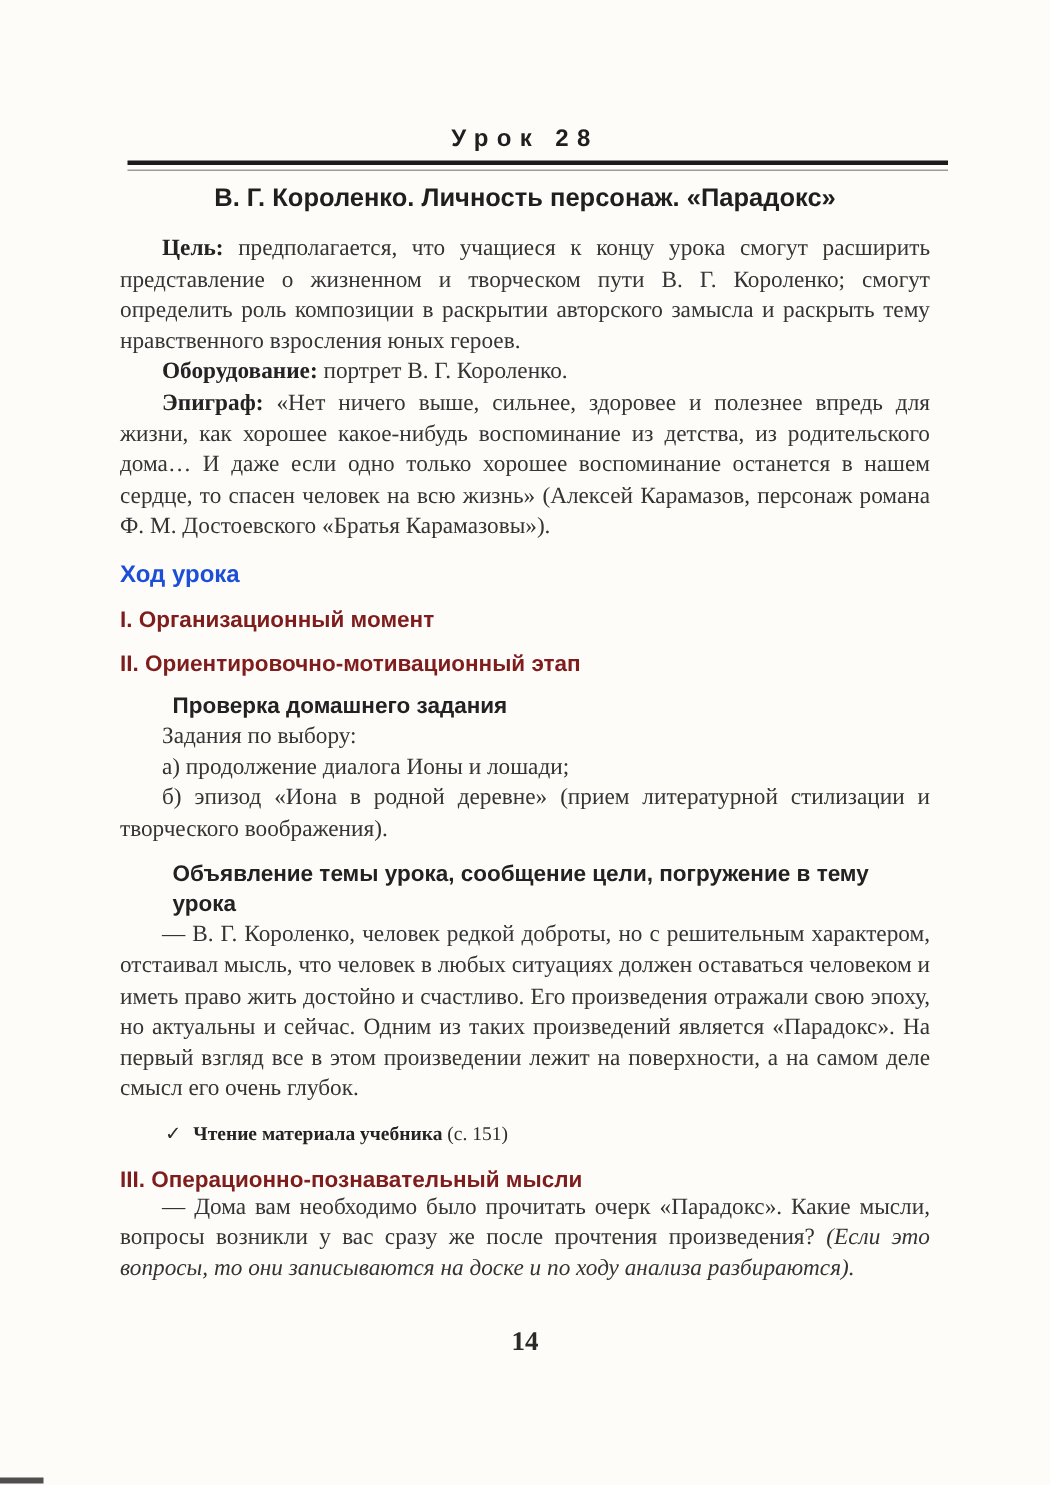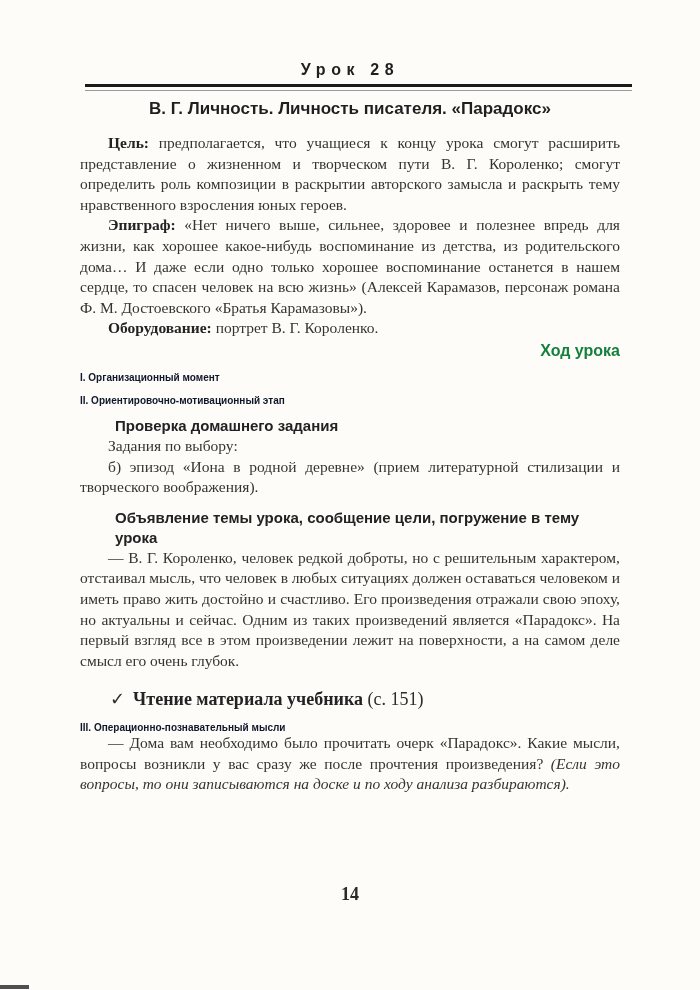--- a/index.html
+++ b/index.html
@@ -17,21 +17,21 @@
     color: #333;
   }
   .content {
     position: absolute;
     left: 80px;
     top: 0;
     width: 540px;
   }
   
   .lesson-label {
-    margin-top: 61px;
+    margin-top: 84px;
     text-align: center;
     font-family: "Liberation Sans", sans-serif;
     font-weight: bold;
     font-size: 16px;
     letter-spacing: 0.35em;
     color: #1f1f1f;
     white-space: nowrap;
   }
   .double-rule {
     margin-top: 5px;
@@ -52,50 +52,50 @@
   
   .para {
     font-size: 15.5px;
     line-height: 20.6px;
     text-align: justify;
     text-indent: 28px;
     color: #343434;
   }
   .para .lead { color: #232323; }
   .center-heading {
-    margin-top: 3px;
-    text-align: right;
+    margin-top: 13px;
+    text-align: left;
     font-family: "Liberation Sans", sans-serif;
     font-weight: bold;
     font-size: 16px;
-    color: #15803d;
+    color: #1d4ed8;
   }
   .stage-heading {
     margin-top: 12px;
     font-family: "Liberation Sans", sans-serif;
     font-weight: bold;
-    font-size: 10px;
-    color: #0f172a;
+    font-size: 15px;
+    color: #7f1d1d;
   }
   .sub-heading {
     margin-top: 10px;
     padding-left: 35px;
     font-family: "Liberation Sans", sans-serif;
     font-weight: bold;
     font-size: 15px;
     line-height: 20px;
     color: #222;
   }
   .mt-first { margin-top: 14px; }
   .checkline {
     padding-left: 30px;
-    font-size: 18px;
+    font-size: 13px;
     line-height: 21px;
     color: #2c2c2c;
-    margin-top: 18px;
+    margin-top: 8px;
   }
   .checkline .check { margin-right: 8px; color: #2c2c2c; }
   .checkline b { color: #232323; }
   .italic { font-style: italic; }
   .page-number {
     position: absolute;
     left: 0;
     right: 0;
     top: 884px;
     text-align: center;
@@ -113,37 +113,38 @@
   }
 </style>
 </head>
 <body>
 
 <div class="page">
   <div class="content">
 
     <div class="lesson-label">Урок 28</div>
     <div class="double-rule"></div>
-    <h1 class="page-title">В. Г. Личность. Личность писателя. «Парадокс»</h1>
+    <h1 class="page-title">В. Г. Короленко. Личность персонаж. «Парадокс»</h1>
 
     <p class="para mt-first"><b class="lead">Цель:</b><span> предполагается, что учащиеся к концу урока смогут расширить представление о жизненном и творческом пути В. Г. Короленко; смогут определить роль композиции в раскрытии авторского замысла и раскрыть тему нравственного взросления юных героев.</span></p>
 
+    <p class="para"><b class="lead">Оборудование:</b><span> портрет В. Г. Короленко.</span></p>
+
     <p class="para"><b class="lead">Эпиграф:</b><span> «Нет ничего выше, сильнее, здоровее и полезнее впредь для жизни, как хорошее какое-нибудь воспоминание из детства, из родительского дома… И даже если одно только хорошее воспоминание останется в нашем сердце, то спасен человек на всю жизнь» (Алексей Карамазов, персонаж романа Ф. М. Достоевского «Братья Карамазовы»).</span></p>
-
-    <p class="para"><b class="lead">Оборудование:</b><span> портрет В. Г. Короленко.</span></p>
 
     <div class="center-heading">Ход урока</div>
 
     <div class="stage-heading">I. Организационный момент</div>
 
     <div class="stage-heading">II. Ориентировочно-мотивационный этап</div>
 
     <div class="sub-heading">Проверка домашнего задания</div>
 
     <p class="para">Задания по выбору:</p>
+    <p class="para">а) продолжение диалога Ионы и лошади;</p>
     <p class="para">б) эпизод «Иона в родной деревне» (прием литературной стилизации и творческого воображения).</p>
 
     <div class="sub-heading">Объявление темы урока, сообщение цели, погружение в тему урока</div>
 
     <p class="para">— В. Г. Короленко, человек редкой доброты, но с решительным характером, отстаивал мысль, что человек в любых ситуациях должен оставаться человеком и иметь право жить достойно и счастливо. Его произведения отражали свою эпоху, но актуальны и сейчас. Одним из таких произведений является «Парадокс». На первый взгляд все в этом произведении лежит на поверхности, а на самом деле смысл его очень глубок.</p>
 
     <p class="checkline"><span class="check">✓</span><b>Чтение материала учебника</b><span> (с. 151)</span></p>
 
     <div class="stage-heading">III. Операционно-познавательный мысли</div>
 

